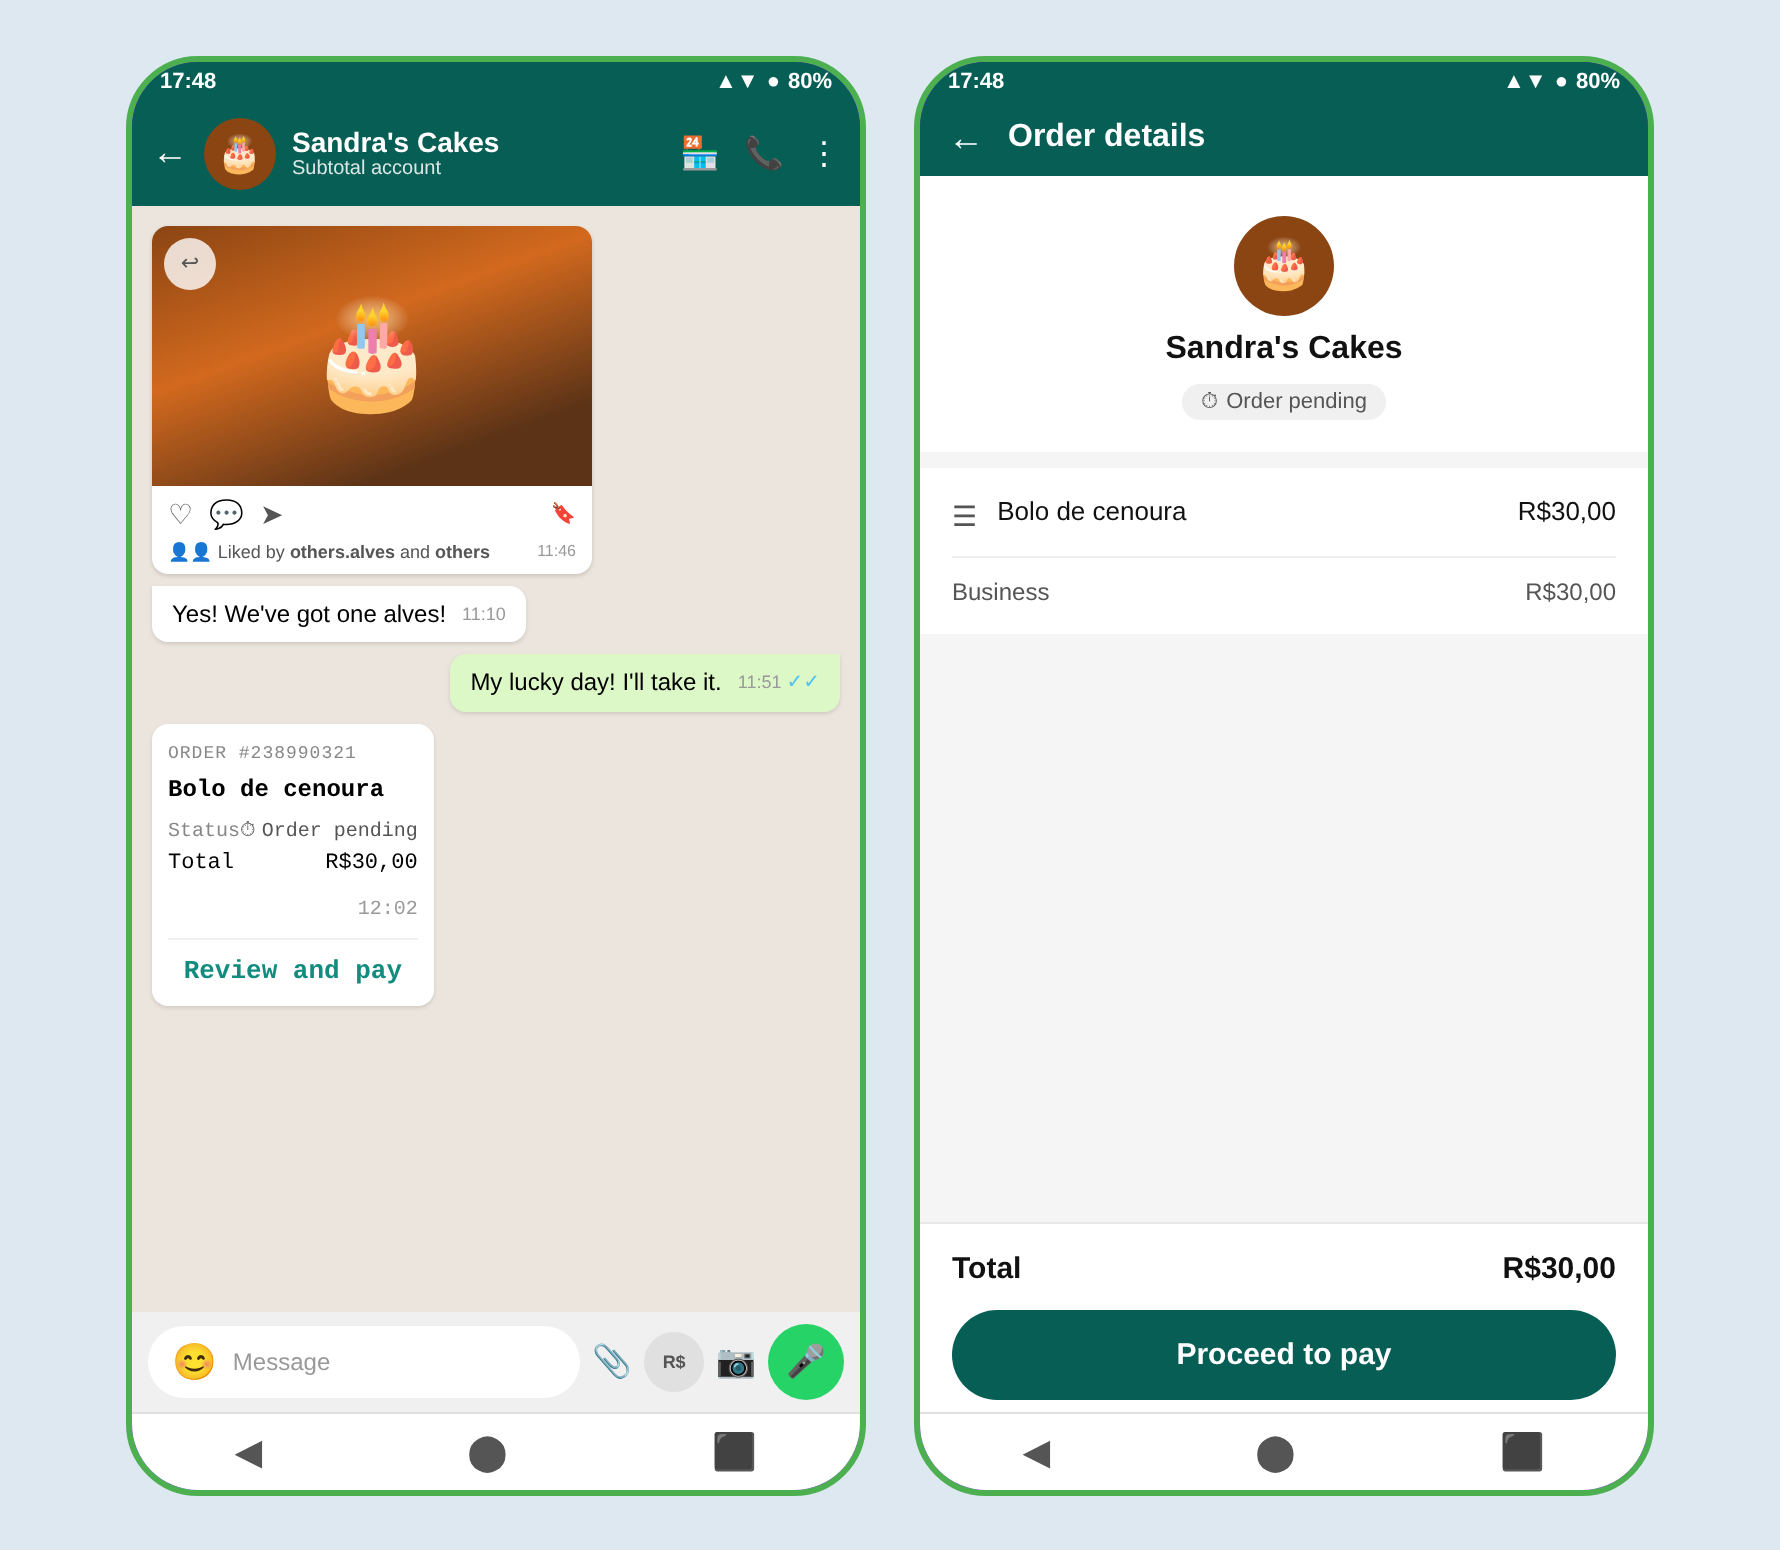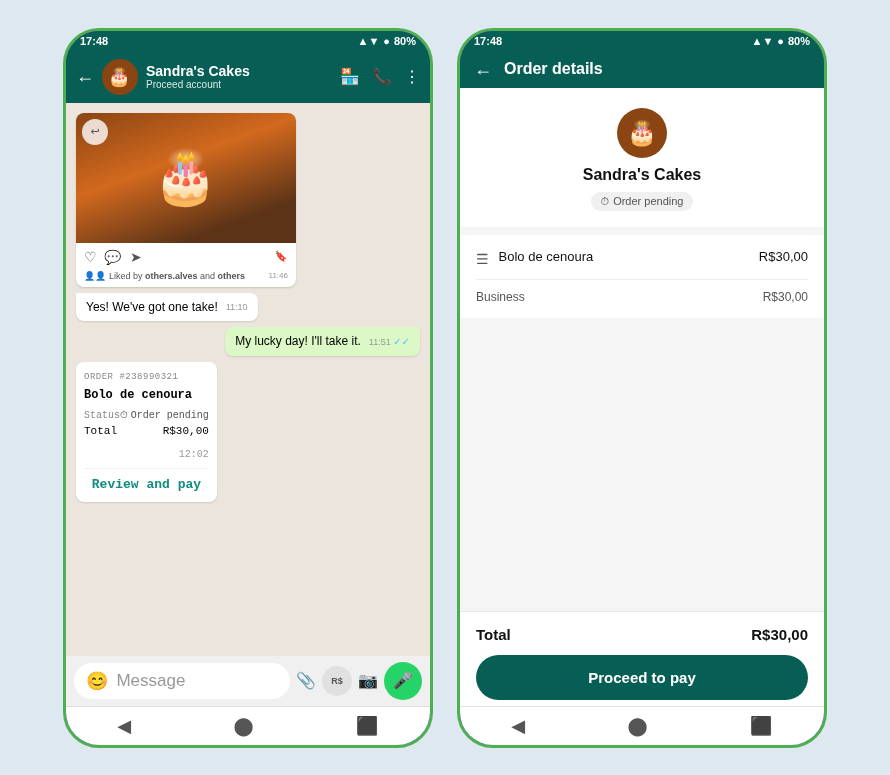--- a/index.html
+++ b/index.html
@@ -456,21 +456,21 @@
     </div>
   </div>
 
   <div class="chat-header">
     <span class="back-arrow">←</span>
     <div class="avatar cake">
       <span>🎂</span>
     </div>
     <div class="chat-header-info">
       <div class="name">Sandra's Cakes</div>
-      <div class="sub">Proceed account</div>
+      <div class="sub">Subtotal account</div>
     </div>
     <div class="chat-header-icons">
       <span>🏪</span>
       <span>📞</span>
       <span>⋮</span>
     </div>
   </div>
 
   <div class="chat-area">
 
@@ -487,21 +487,21 @@
         </div>
         <span class="bookmark">🔖</span>
       </div>
       <div class="img-caption" style="padding-top:0;">
         <span style="font-size:9px;">👤👤 Liked by <strong>others.alves</strong> and <strong>others</strong></span>
         <span style="font-size:8px;color:#999;margin-left:auto;">11:46</span>
       </div>
     </div>
 
     <div class="msg received">
-      <span>Yes! We've got one take!</span>
+      <span>Yes! We've got one alves!</span>
       <span class="time">11:10</span>
     </div>
 
     <div class="msg sent">
       <span>My lucky day! I'll take it.</span>
       <span class="time">
         <span>11:51</span>
         <span class="tick"> ✓✓</span>
       </span>
     </div>
@@ -522,21 +522,21 @@
         <span class="total-val">R$30,00</span>
       </div>
       <div class="time-stamp">12:02</div>
       <div class="review-pay">Review and pay</div>
     </div>
   </div>
 
   <div class="input-bar">
     <div class="msg-input">
       <span class="emoji-icon">😊</span>
-      <span style="color:#999;font-size:17px;">Message</span>
+      <span style="color:#999;font-size:12px;">Message</span>
     </div>
     <span class="attach-icon">📎</span>
     <div class="rs-btn">R$</div>
     <span class="cam-icon">📷</span>
     <div class="mic-btn">🎤</div>
   </div>
 
   <div class="nav-bar">
     <span>◀</span>
     <span>⬤</span>

